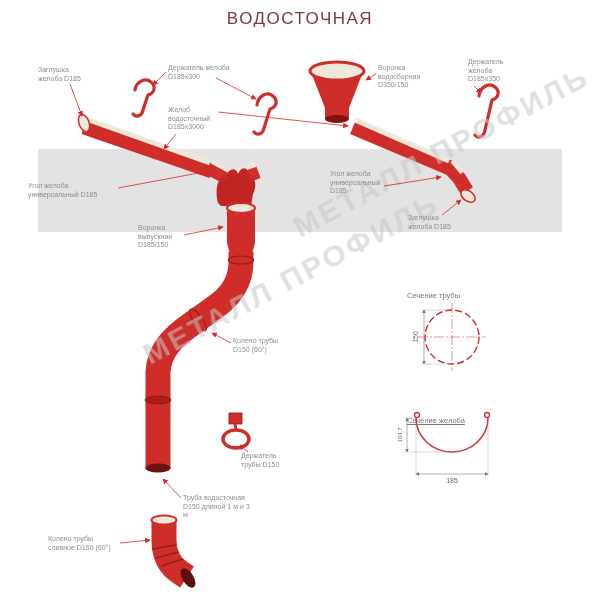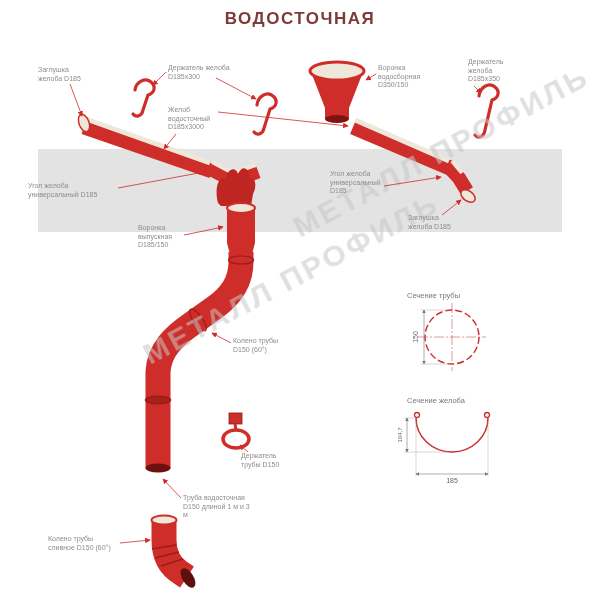--- a/index.html
+++ b/index.html
@@ -1,19 +1,19 @@
 <!DOCTYPE html>
 <html><head>
 <meta charset="utf-8">
 <style>
   html,body{margin:0;padding:0;background:#fff;}
   .canvas{position:relative;width:600px;height:600px;background:#ffffff;overflow:hidden;
           font-family:"Liberation Sans",sans-serif;}
   .title{position:absolute;top:9px;left:0;width:100%;text-align:center;
-         color:#7d3a38;font-weight:bold;font-size:17px;line-height:19px;letter-spacing:1.5px;}
+         color:#7d3a38;font-weight:normal;font-size:17px;line-height:19px;letter-spacing:1.5px;}
   .art{position:absolute;left:0;top:0;}
   .lbl{position:absolute;font-size:7px;line-height:8.5px;color:#8d8d8d;}
   .sec-title{position:absolute;font-size:7.5px;color:#777777;}
 </style>
 </head>
 <body>
 
 <div class="canvas">
 
   <svg class="art" width="600" height="600" viewBox="0 0 600 600">
@@ -147,15 +147,15 @@
   <div class="lbl" style="left:28px;top:182px;width:88px;">Угол желоба универсальный D185</div>
   <div class="lbl" style="left:330px;top:170px;width:52px;">Угол желоба универсальный D185</div>
   <div class="lbl" style="left:408px;top:214px;width:50px;">Заглушка желоба D185</div>
   <div class="lbl" style="left:138px;top:224px;width:44px;">Воронка выпускная D185/150</div>
   <div class="lbl" style="left:233px;top:337px;width:54px;">Колено трубы D150 (60°)</div>
   <div class="lbl" style="left:241px;top:452px;width:42px;">Держатель трубы D150</div>
   <div class="lbl" style="left:183px;top:494px;width:72px;">Труба водосточная D150 длиной 1 м и 3 м</div>
   <div class="lbl" style="left:48px;top:535px;width:70px;">Колено трубы сливное D150 (60°)</div>
 
   <div class="sec-title" style="left:407px;top:291px;">Сечение трубы</div>
-  <div class="sec-title" style="left:407px;top:396px;">Сечение желоба</div>
+  <div class="sec-title" style="left:407px;top:416px;text-decoration:underline;">Сечение желоба</div>
 
 </div>
 
 </body></html>

